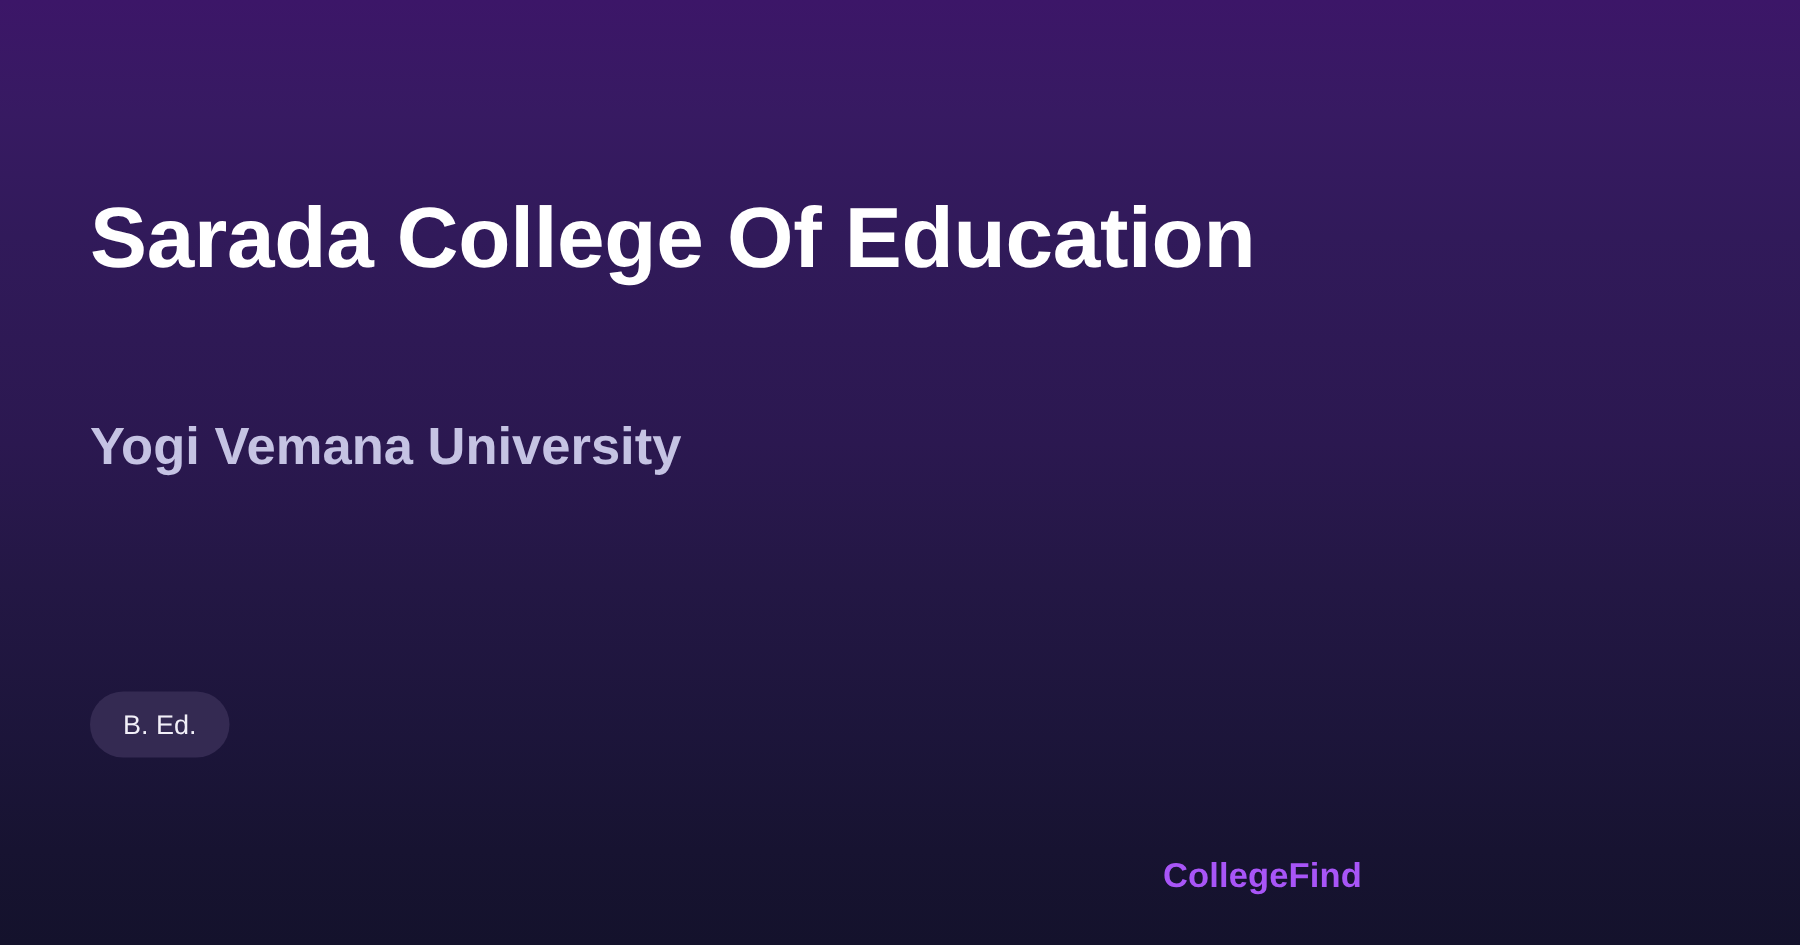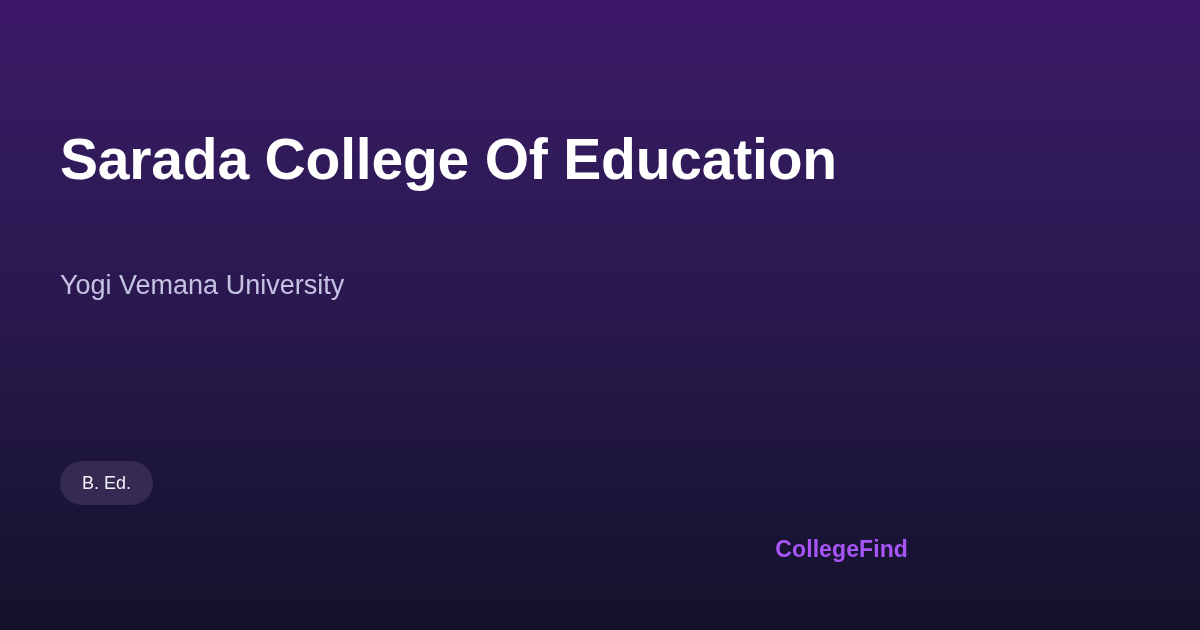--- a/index.html
+++ b/index.html
@@ -65,22 +65,23 @@
 
   .meta-state {
     font-size: 30px;
     font-weight: normal;
     line-height: 38px;
     color: #e8e5f0;
     white-space: nowrap;
   }
 
   .meta-university {
-    font-size: 27px;
-    font-weight: normal;
+    margin-top: 13px;
+    font-size: 35px;
+    font-weight: bold;
     line-height: 34px;
     color: #c5c3e3;
     white-space: nowrap;
   }
 
   .course-tags {
     position: absolute;
     left: 60px;
     top: 461px;
     display: flex;
@@ -100,21 +101,21 @@
     color: #f2f0f8;
     font-size: 18px;
     font-weight: normal;
     line-height: 44px;
     white-space: nowrap;
   }
 
   .brand-logo {
     position: absolute;
     right: 132px;
-    top: 535px;
+    top: 569px;
     font-size: 23px;
     font-weight: bold;
     line-height: 28px;
     letter-spacing: 0.1px;
     color: #a855f7;
     white-space: nowrap;
   }
 </style>
 </head>
 <body>

